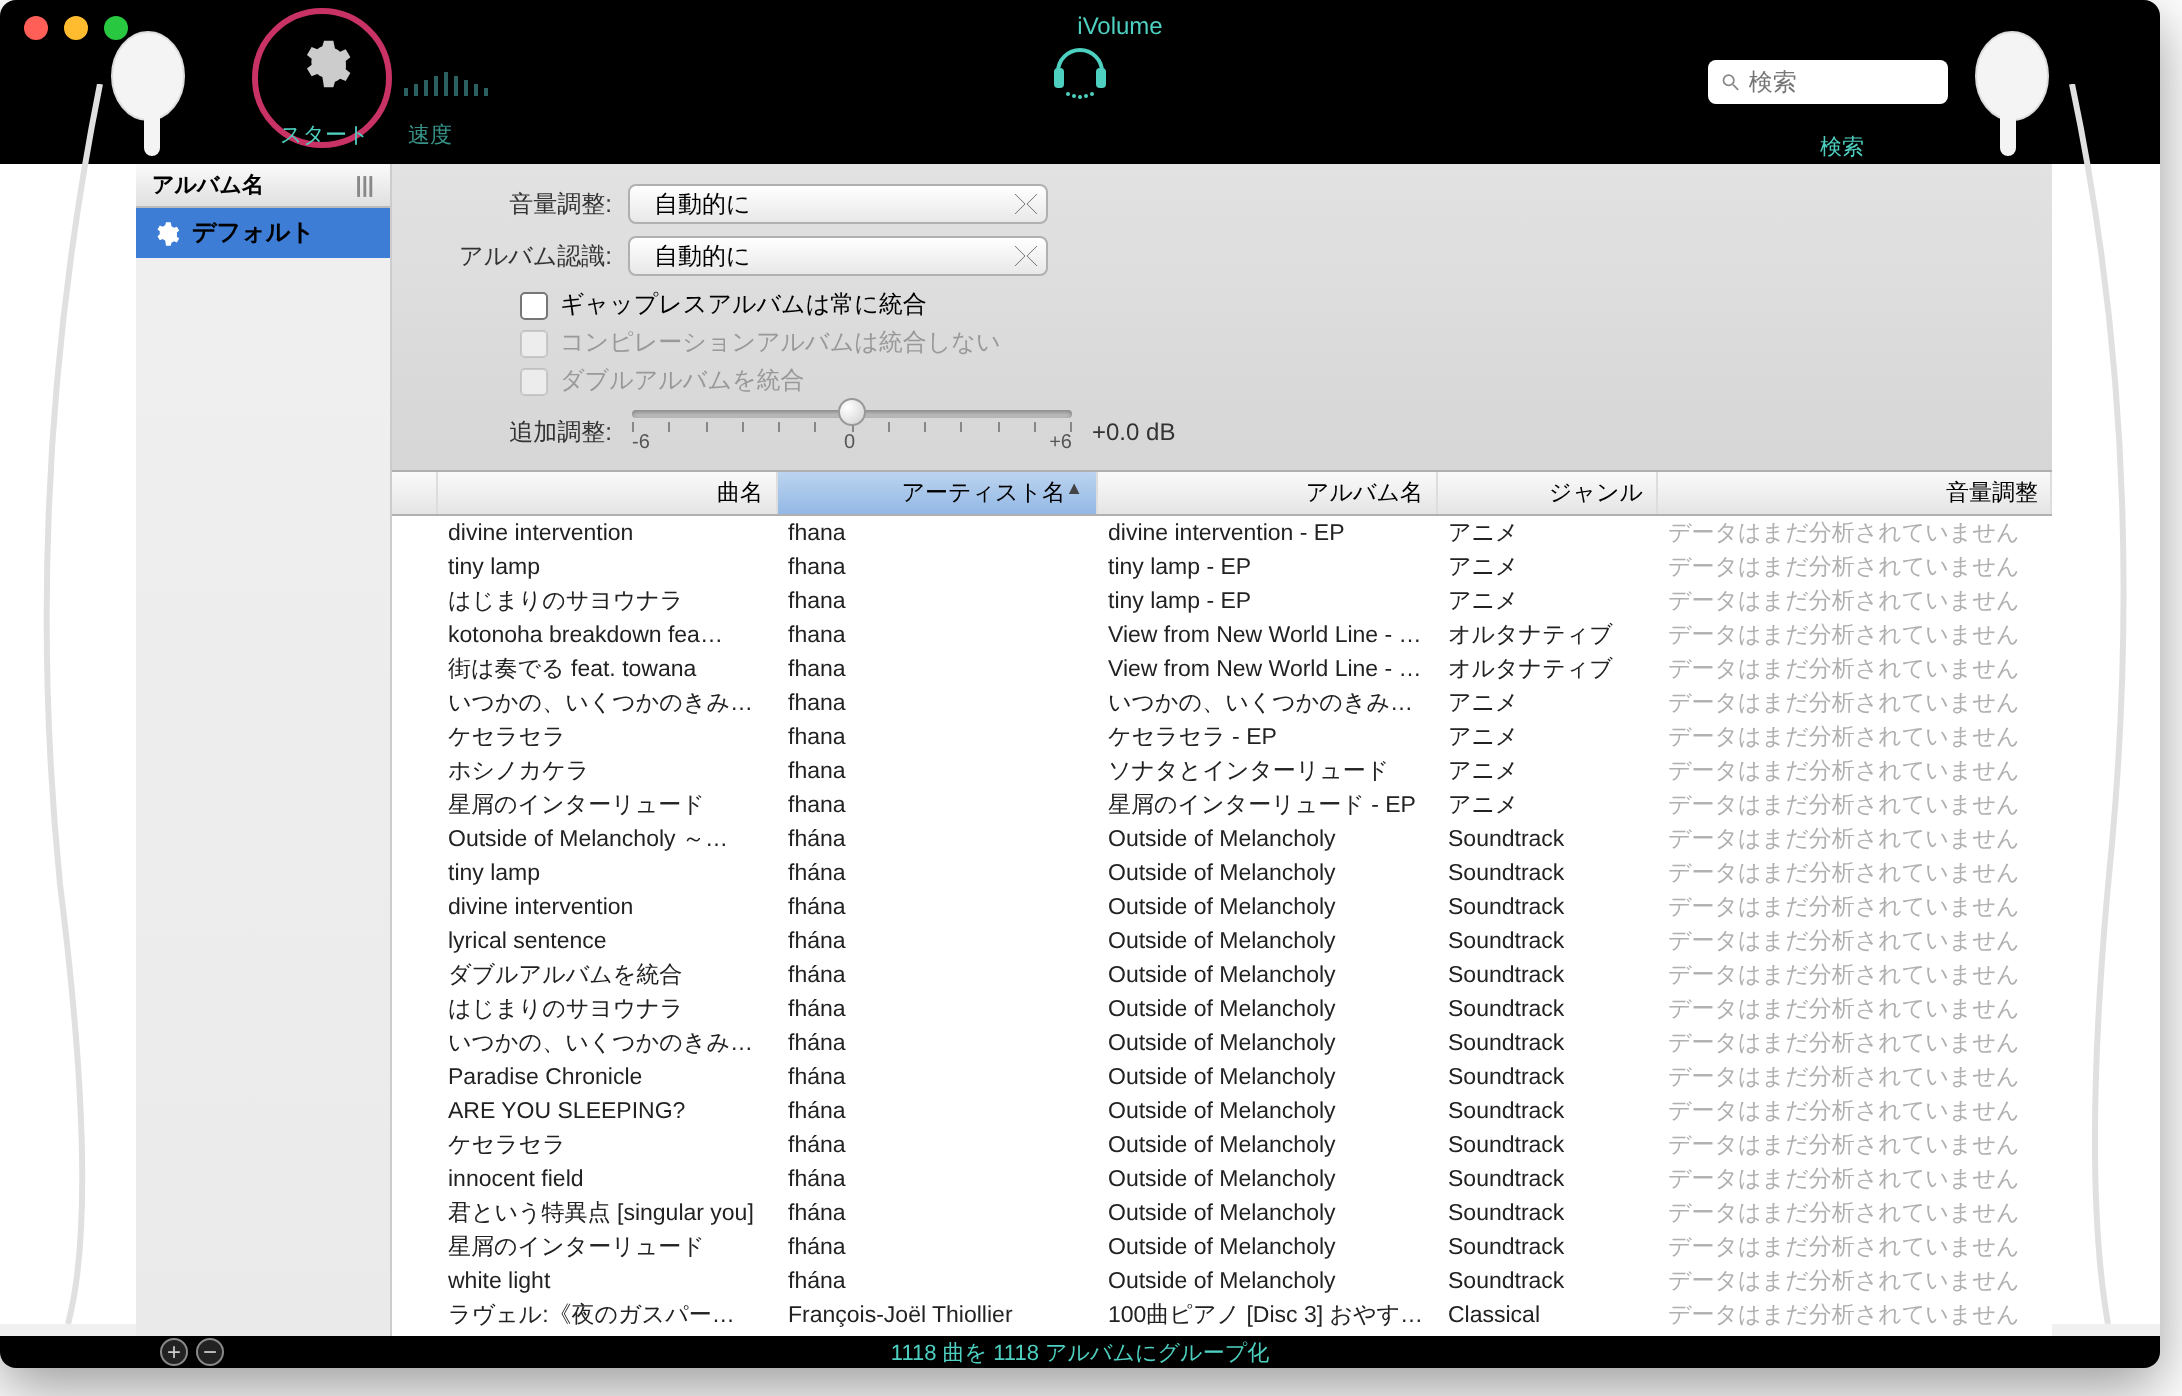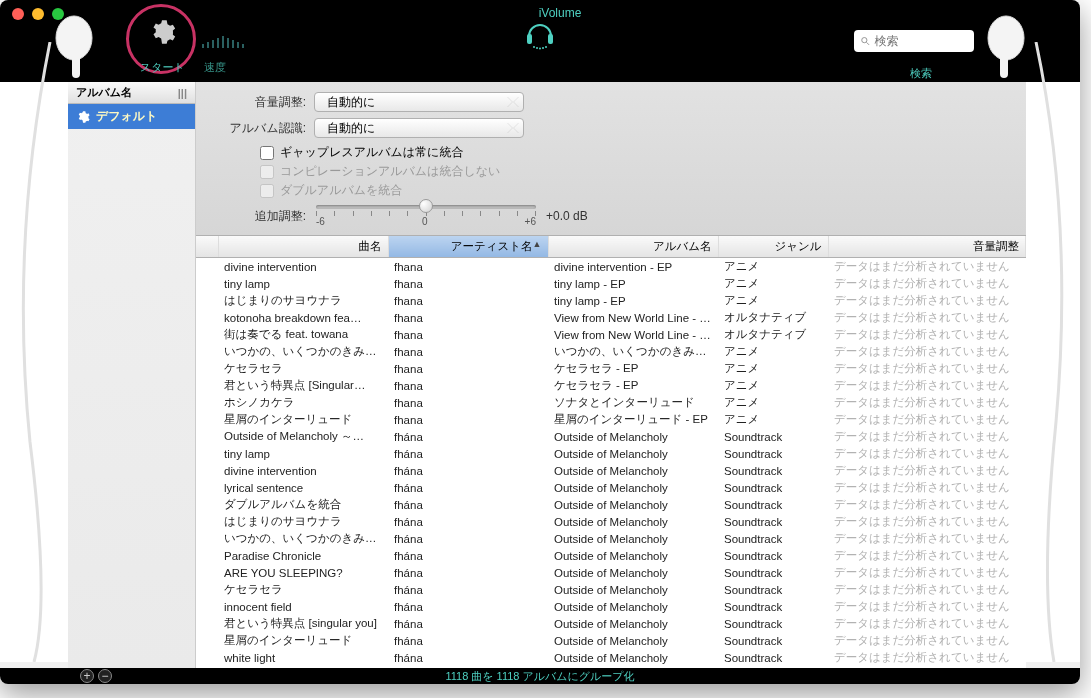--- a/index.html
+++ b/index.html
@@ -172,21 +172,21 @@
     border-bottom: 1px solid #bbb;
     padding: 3px 8px;
     font-size: 11px;
     font-weight: 600;
     display: flex;
     justify-content: space-between;
     align-items: center;
   }
   .sidebar-item {
     background: #3d7dd6;
-    color: #fef9c3;
+    color: #000000;
     padding: 4px 8px;
     display: flex;
     align-items: center;
     gap: 6px;
     font-size: 12px;
     font-weight: 600;
   }
   .main {
     flex: 1;
     display: flex;
@@ -582,28 +582,20 @@
               <tr>
                 <td></td>
                 <td>ケセラセラ</td>
                 <td>fhana</td>
                 <td>ケセラセラ - EP</td>
                 <td>アニメ</td>
                 <td class="dim">データはまだ分析されていません</td>
               </tr>
               <tr>
                 <td></td>
-                <td>君という特異点 [Singular…</td>
-                <td>fhana</td>
-                <td>ケセラセラ - EP</td>
-                <td>アニメ</td>
-                <td class="dim">データはまだ分析されていません</td>
-              </tr>
-              <tr>
-                <td></td>
                 <td>ホシノカケラ</td>
                 <td>fhana</td>
                 <td>ソナタとインターリュード</td>
                 <td>アニメ</td>
                 <td class="dim">データはまだ分析されていません</td>
               </tr>
               <tr>
                 <td></td>
                 <td>星屑のインターリュード</td>
                 <td>fhana</td>

